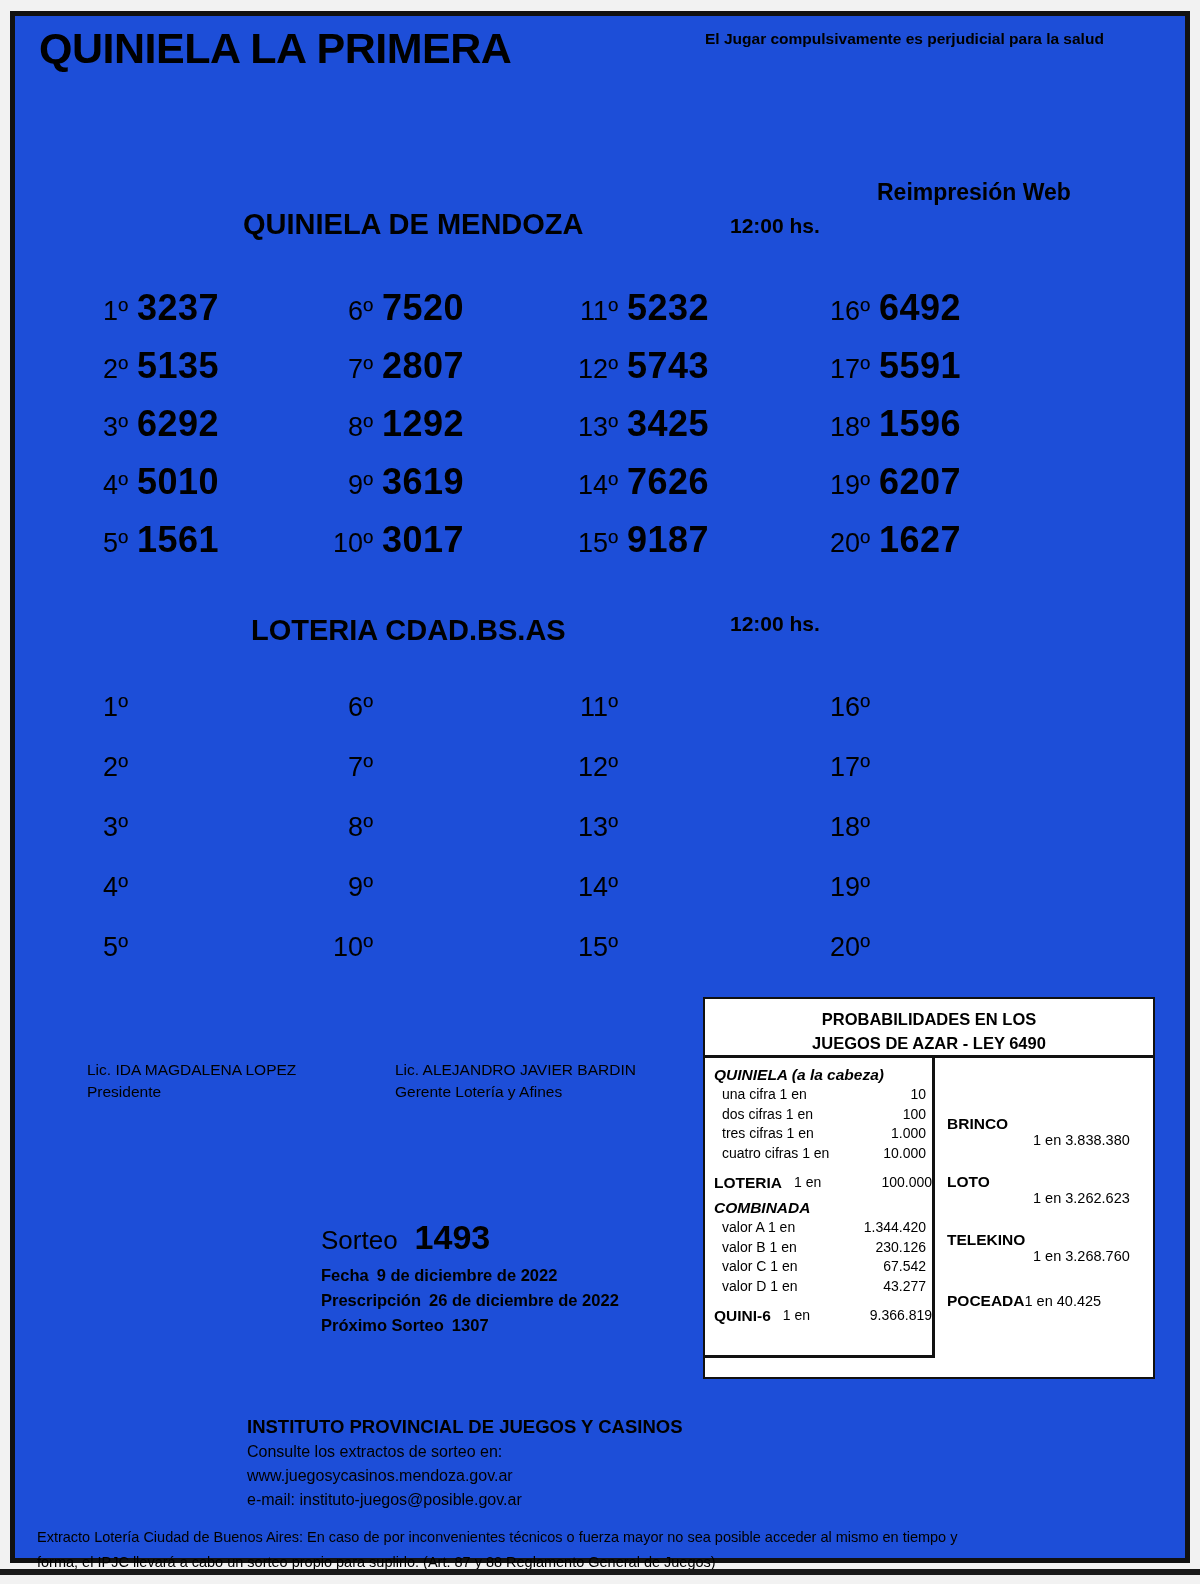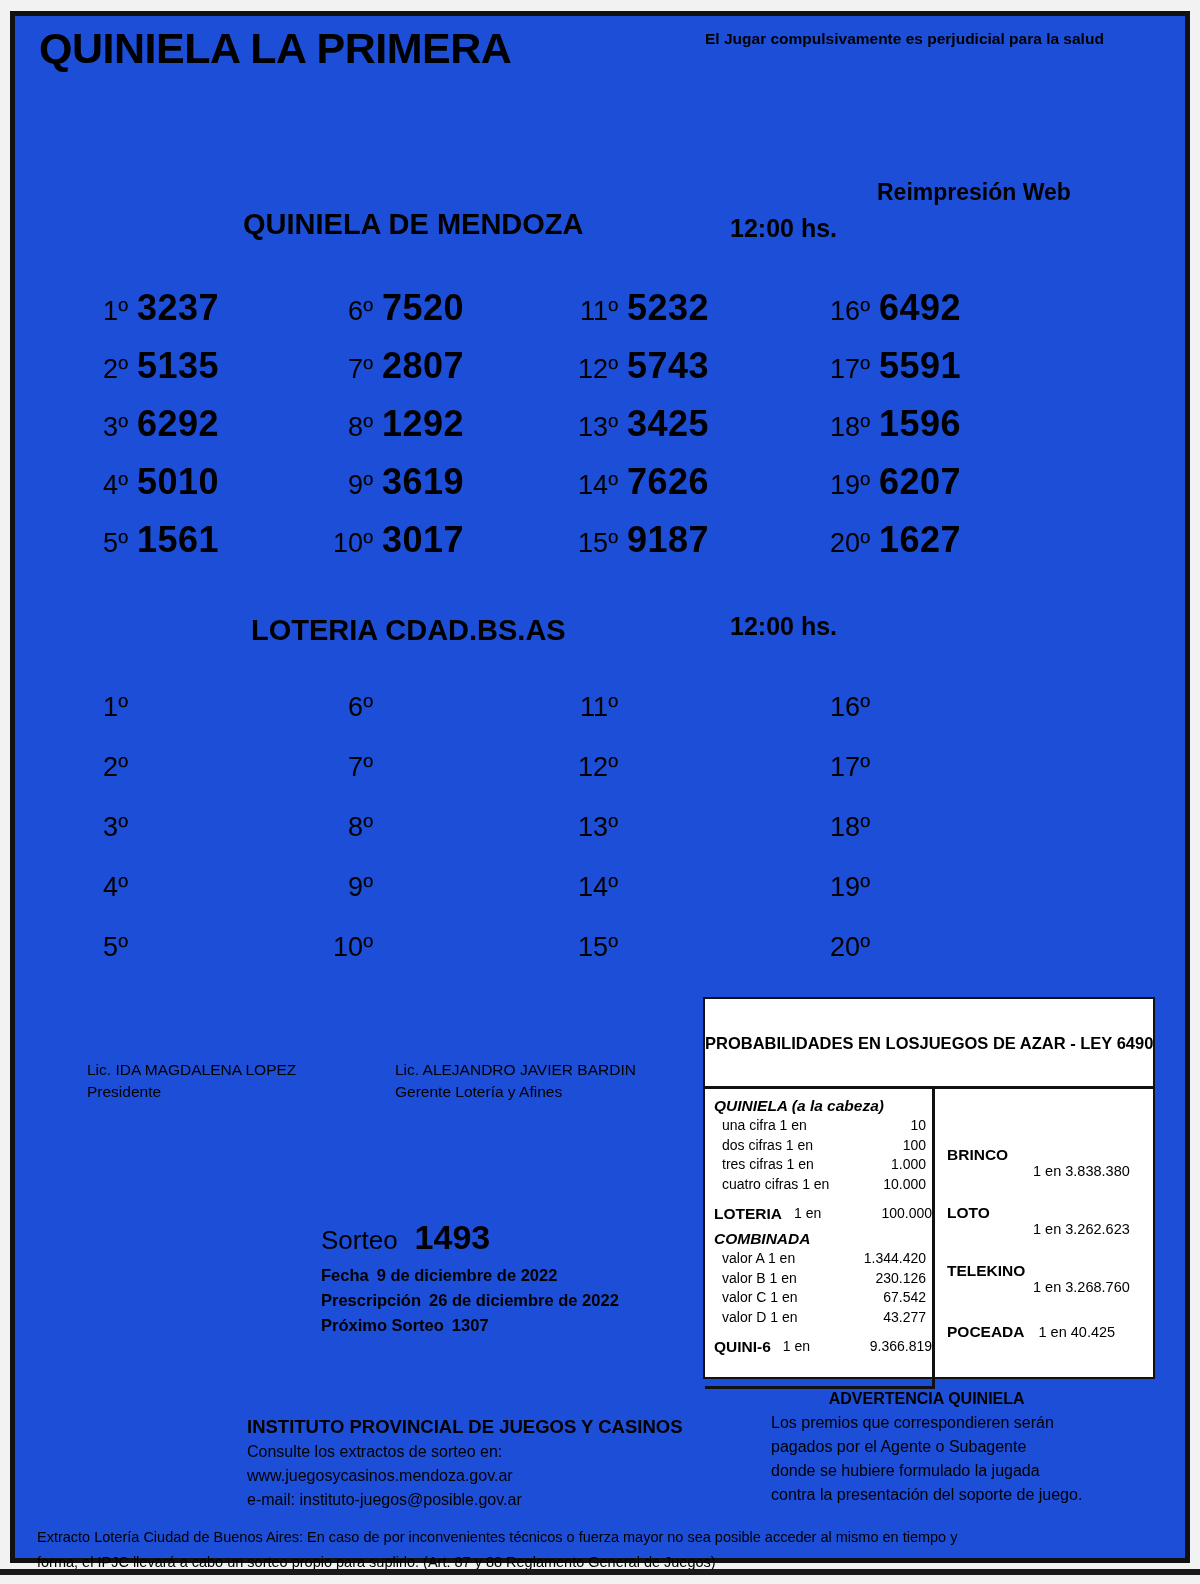--- a/index.html
+++ b/index.html
@@ -58,21 +58,21 @@
     white-space: nowrap;
   }
 
   
   .draw-title {
     font-size: 29px;
     font-weight: bold;
     white-space: nowrap;
   }
   .draw-time {
-    font-size: 25px;
+    font-size: 21px;
     font-weight: bold;
     white-space: nowrap;
   }
   .grid {
     position: absolute;
     display: grid;
     grid-template-columns: 245px 245px 252px 250px;
   }
   .cell {
     height: 58px;
@@ -115,25 +115,26 @@
   #prob-box {
     left: 688px;
     top: 981px;
     width: 452px;
     height: 382px;
     border: 2px solid #111111;
     box-sizing: border-box;
     background: #fff;
   }
   #prob-head {
-    height: 90px;
+    height: 59px;
     border-bottom: 3px solid #111111;
     display: flex;
+    flex-direction: column;
     align-items: center;
-    justify-content: flex-start;
+    justify-content: flex-end;
     box-sizing: border-box;
   }
   #prob-head div {
     font-size: 16.5px;
     font-weight: bold;
     line-height: 24px;
     white-space: nowrap;
   }
   #prob-body { display: flex; height: 300px; position: relative; }
   #prob-left {
@@ -194,21 +195,21 @@
     line-height: 20px;
     margin-left: 86px;
     margin-top: -4px;
   }
   .rgame-inline {
     display: flex;
     align-items: baseline;
     white-space: nowrap;
   }
   .rgame-inline .gname { font-size: 15.5px; font-weight: bold; }
-  .rgame-inline .godds { font-size: 14.5px; margin-left: 14px; }
+  .rgame-inline .godds { font-size: 14.5px; }
 
   
   #advertencia { left: 756px; top: 1374px; }
   #adv-title {
     font-size: 16px;
     font-weight: bold;
     white-space: nowrap;
     text-align: center;
     margin-bottom: 3px;
   }
@@ -524,29 +525,20 @@
             </div>
           <div class="rgame-inline" style="margin-top:26px;">
             <span class="gname">POCEADA</span>
             <span class="godds">1 en 40.425</span>
           </div>
         </div>
 
       </div>
     </div>
 
-    <div class="abs" id="advertencia">
-      <div id="adv-title">ADVERTENCIA QUINIELA</div>
-      <div id="adv-body">
-        <div>Los premios que correspondieren serán</div>
-        <div>pagados por el Agente o Subagente</div>
-        <div>donde se hubiere formulado la jugada</div>
-        <div>contra la presentación del soporte de juego.</div>
-      </div>
-    </div>
 
     <div class="abs" id="instituto">
       <div id="inst-title">INSTITUTO PROVINCIAL DE JUEGOS Y CASINOS</div>
       <div id="inst-body">
         <div>Consulte los extractos de sorteo en:</div>
         <div>www.juegosycasinos.mendoza.gov.ar</div>
         <div>e-mail:  instituto-juegos@posible.gov.ar</div>
       </div>
     </div>
 

